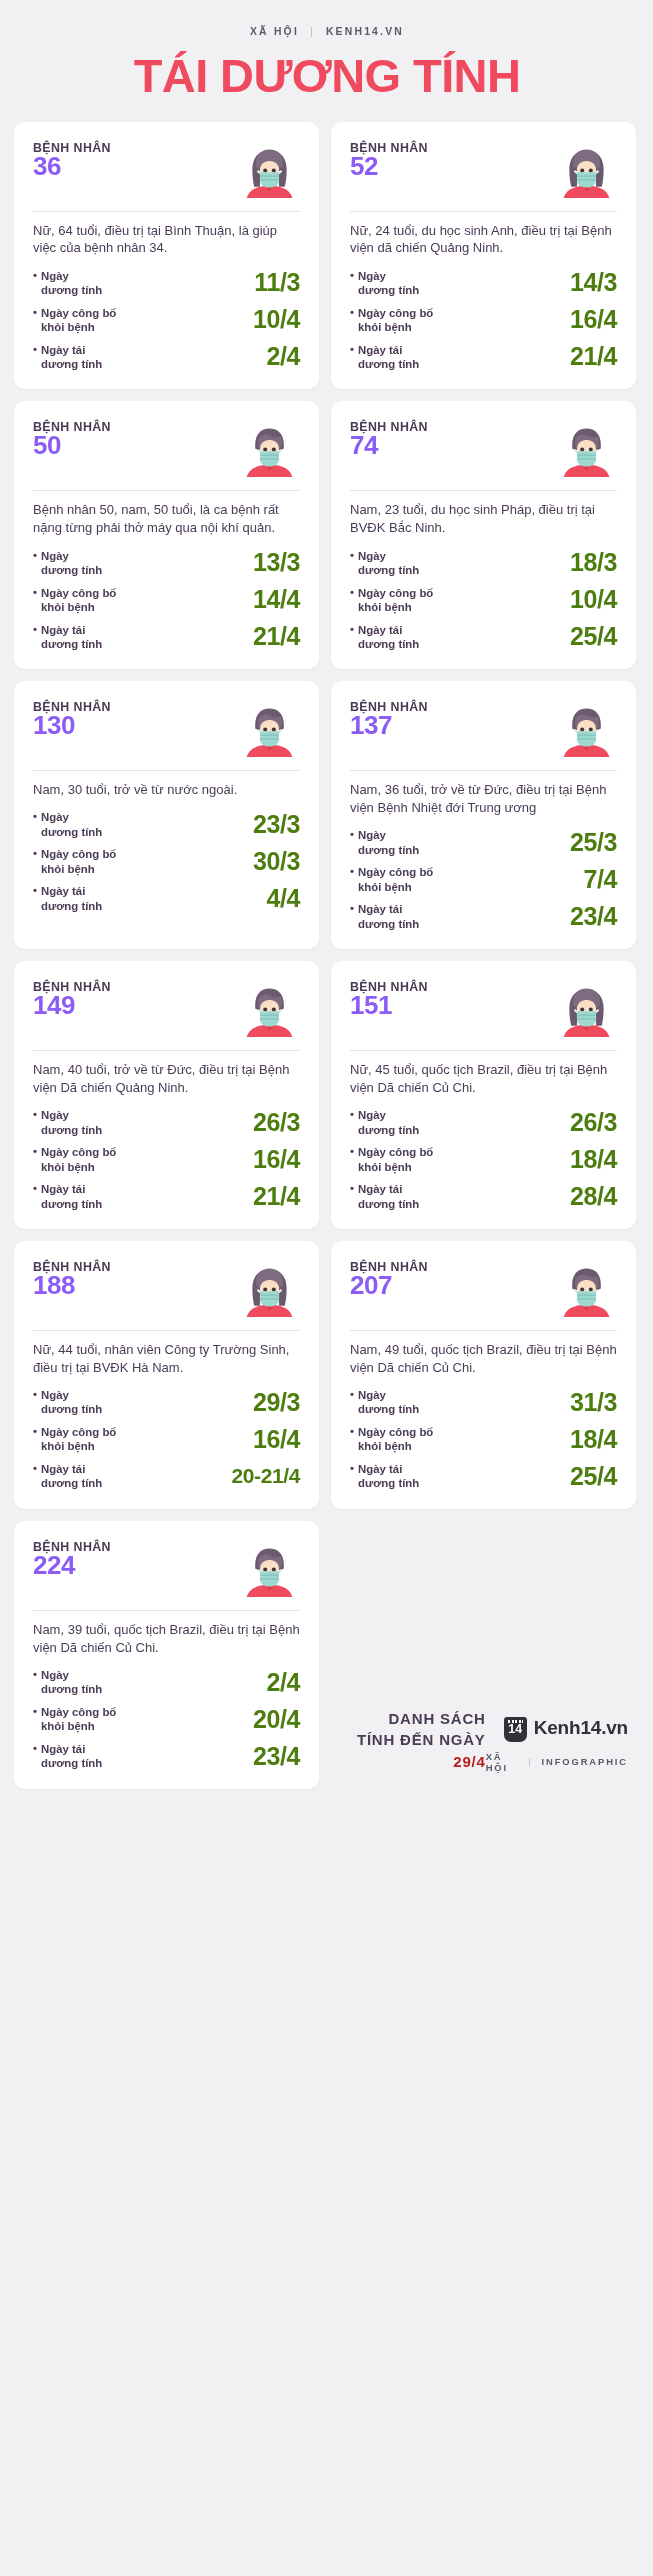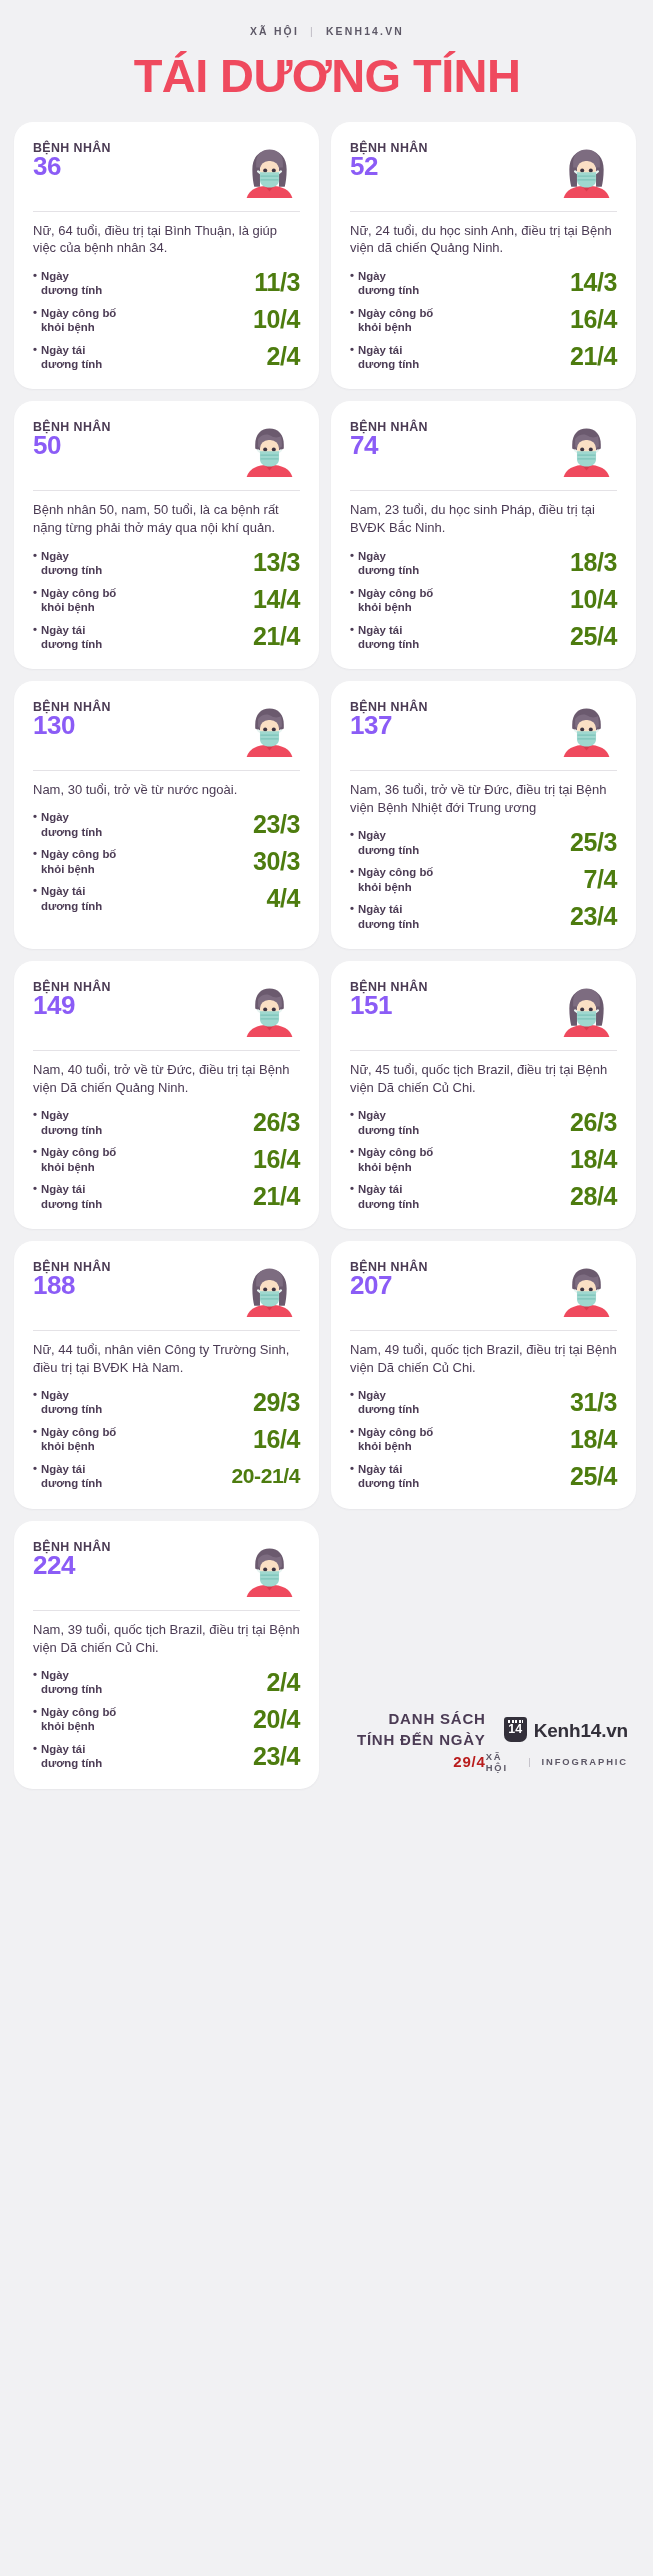--- a/index.html
+++ b/index.html
@@ -32,21 +32,21 @@
 
   
   .grid {
     margin:22px 14px 0 14px;
     display:flex; flex-wrap:wrap;
     gap:12px 12px;
   }
   .card {
     width:305px;
     background:#fff;
-    border-radius:19px;
+    border-radius:11px;
     padding:19px 19px 18px 19px;
     box-shadow:0 1px 2px rgba(80,70,90,0.055);
   }
   .card-top { display:flex; justify-content:space-between; align-items:flex-start; }
   .pt-label { font-size:12.4px; font-weight:700; letter-spacing:0.4px; color:#4b3b54; }
   .pt-num {
     font-size:26px; font-weight:800; color:#8b5cf6;
     line-height:1.02; letter-spacing:-0.5px; margin-top:-2px;
   }
   .avatar { width:61px; height:61px; flex:0 0 61px; margin-top:-2px; }
@@ -75,21 +75,21 @@
     width:305px;
     display:flex; justify-content:space-between;
     align-items:flex-end;
     padding:22px 8px 16px 0;
   }
   .f-list {
     text-align:right; font-size:15px; font-weight:700;
     line-height:1.45; letter-spacing:0.8px; color:#4b3b54;
   }
   .f-list .accent { color:#b91c1c; }
-  .f-brand { display:flex; align-items:flex-end; gap:7px; }
+  .f-brand { display:flex; align-items:flex-start; gap:7px; }
   .f-logo {
     width:23px; height:25px; background:#33303a;
     display:flex; align-items:center; justify-content:center;
     color:#fff; font-size:12.4px; font-weight:800;
     border-radius:3px 3px 7px 7px; position:relative;
   }
   .f-logo:before{
     content:""; position:absolute; top:3px; left:4px; width:15px; height:3px;
     background:repeating-linear-gradient(to right,#fff 0 2px,transparent 2px 3.6px);
   }

